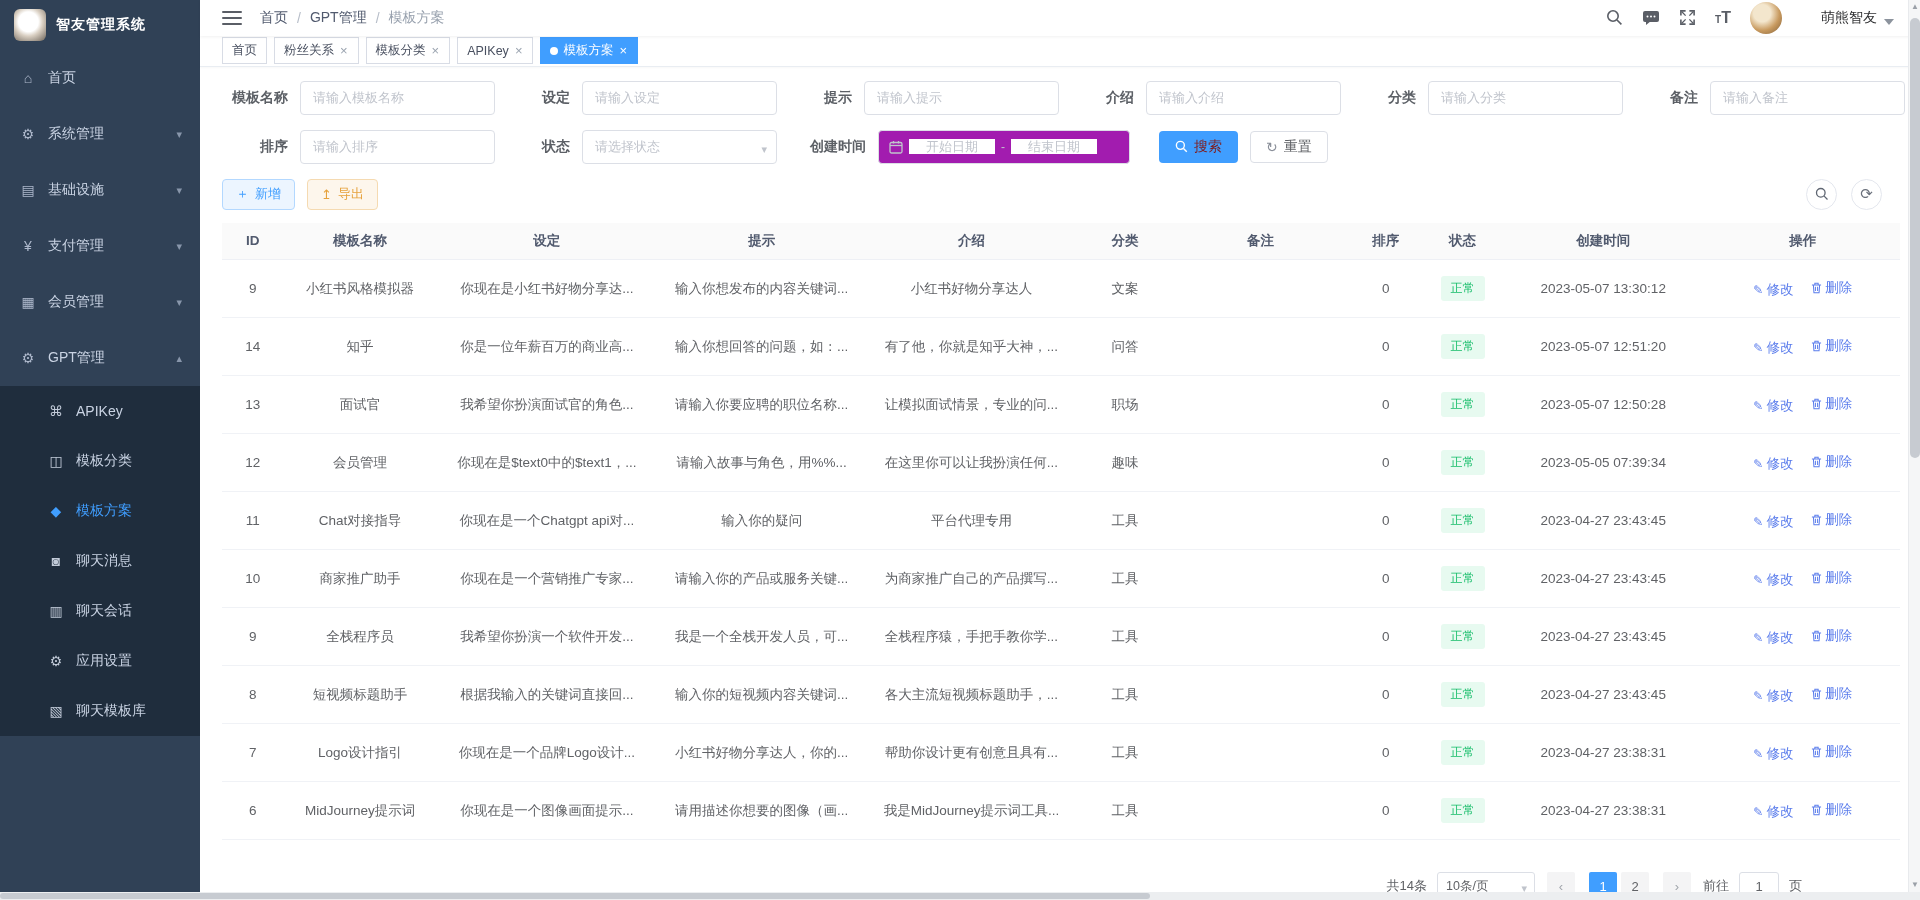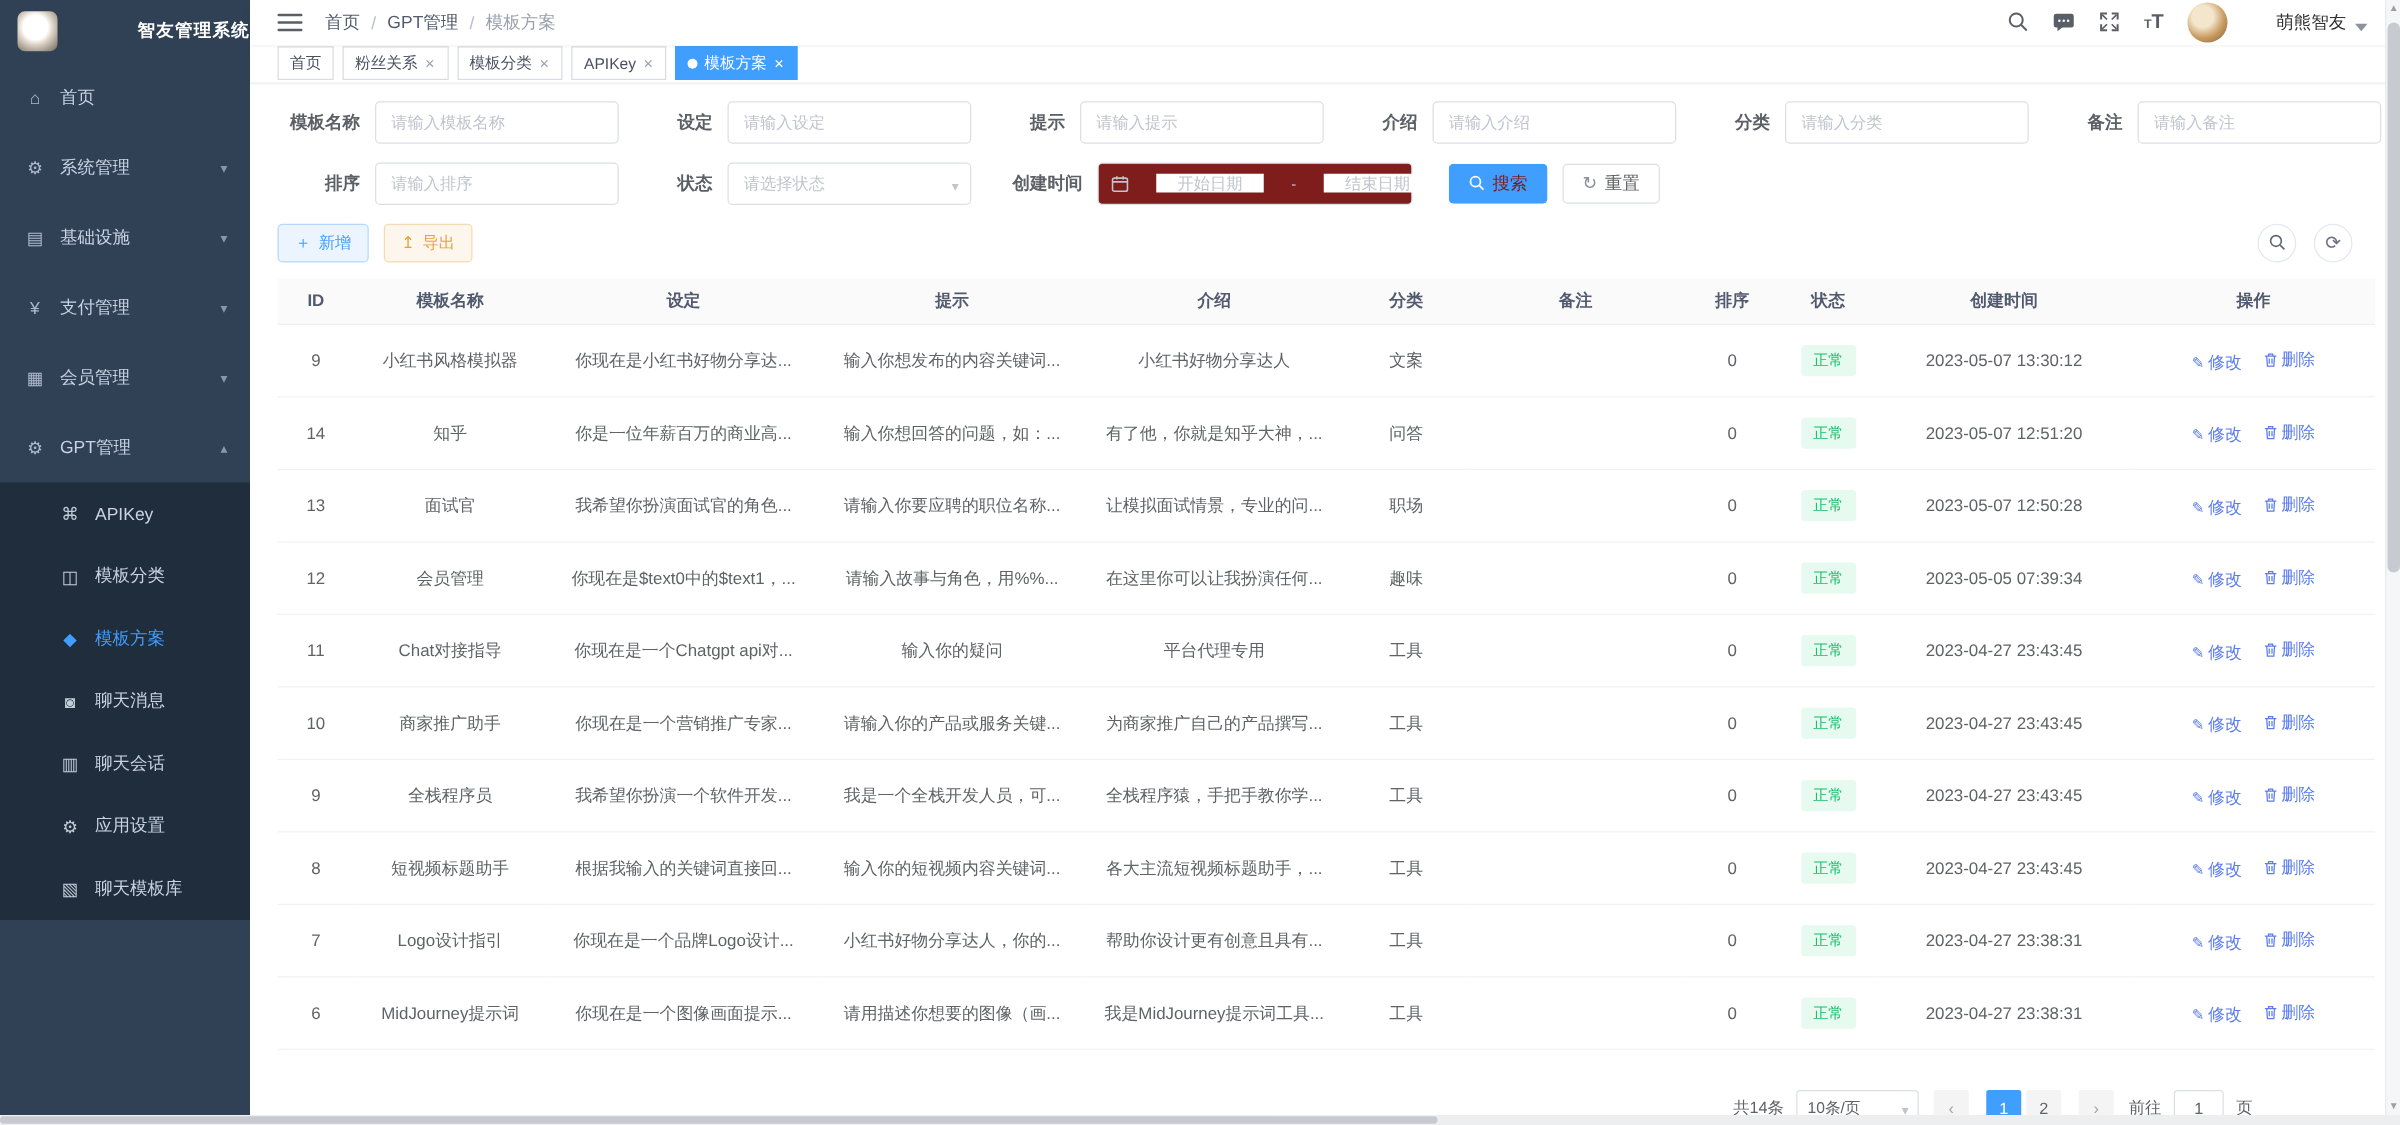--- a/index.html
+++ b/index.html
@@ -2,21 +2,21 @@
 <html style="--accent: #409eff; --warning: #e6a23c; --link: #5a7cec; --status-normal-bg: #e7faf0; --status-normal-text: #19be6b; --sidebar-bg: #304156; --submenu-bg: #1f2d3d;"><head>
 <meta charset="utf-8">
 <style>
   * { margin:0; padding:0; box-sizing:border-box; }
   html,body { width:1920px; height:900px; overflow:hidden; }
   body { font-family:"Liberation Sans","DejaVu Sans",sans-serif; font-size:14px; background:#fff; color:#606266; }
   .page { position:relative; width:1920px; height:900px; display:flex; overflow:hidden; }
 
   
   .sidebar { width:200px; height:100%; background:var(--sidebar-bg,#304156); flex:0 0 200px; }
-  .logo { height:50px; display:flex; align-items:center; padding-left:14px;justify-content:space-between; }
+  .logo { height:50px; display:flex; align-items:center; padding-left:14px; }
   .logo-avatar { width:32px; height:32px; border-radius:6px; background:radial-gradient(circle at 45% 40%, #ffffff 0 38%, #d9cfc2 55%, #6b6258 100%); flex:0 0 32px; }
   .logo-title { color:#fff; font-weight:bold; font-size:14px; margin-left:10px; letter-spacing:1px; }
   .menu-item { height:56px; display:flex; align-items:center; padding:0 18px 0 20px; color:#c9d3e3; cursor:pointer; position:relative; font-size:14px; }
   .menu-item .mi-icon { width:16px; margin-right:12px; font-size:14px; color:#aeb9cc; text-align:center; }
   .menu-item .mi-label { flex:1; white-space:nowrap; }
   .menu-item .mi-arrow { font-size:11px; color:#8896ab; }
   .submenu { background:var(--submenu-bg,#1f2d3d); }
   .menu-item.sub { height:50px; padding-left:48px; }
   .menu-item.sub .mi-icon { color:#c2cbd9; }
   .menu-item.active, .menu-item.active .mi-icon { color:var(--accent,#409eff); }
@@ -51,21 +51,21 @@
   .content { flex:1; background:#fff; padding:14px 20px 0 22px; min-width:0; }
   .filter-row { display:flex; align-items:center; margin-bottom:15px; }
   .field { display:flex; align-items:center; margin-right:9px; }
   .f-label { width:78px; text-align:right; padding-right:12px; color:#5c6066; font-weight:600; font-size:14px; flex:0 0 78px; white-space:nowrap; }
   .f-label.wide { width:92px; flex-basis:92px; }
   .f-input { width:195px; height:34px; border:1px solid #dcdfe6; border-radius:4px; padding:0 12px; font-size:13px; color:#606266; outline:none; background:#fff; font-family:inherit; }
   .f-input::placeholder { color:#c0c4cc; }
   .select-wrap { position:relative; width:195px; }
   .select-wrap .f-input { width:100%; padding-right:8px; }
   .select-caret { position:absolute; right:10px; top:13px; font-size:11px; color:#c0c4cc; pointer-events:none; }
-  .daterange { width:252px; height:34px; border:1px solid #dcdfe6; border-radius:4px; display:flex; align-items:center; padding:16px 10px; gap:22px; background:#7f1d1d; }
+  .daterange { width:252px; height:34px; border:1px solid #dcdfe6; border-radius:4px; display:flex; align-items:center; padding:16px 10px; gap:6px; background:#a21caf; }
   .daterange svg { flex:0 0 14px; color:#c0c4cc; }
   .dr-input { border:none; outline:none; width:86px; font-size:13px; color:#606266; text-align:center; font-family:inherit; }
   .dr-input::placeholder { color:#c0c4cc; }
   .dr-sep { color:#c0c4cc; font-size:12px; }
   .btn { display:inline-flex; align-items:center; gap:6px; height:32px; padding:0 15px; border-radius:4px; font-size:14px; cursor:pointer; border:1px solid transparent; font-family:inherit; }
   .btn-search { background:var(--accent,#409eff); color:#7f1d1d; margin-left:20px; }
   .btn-reset { background:#fff; border-color:#dcdfe6; color:#606266; margin-left:12px; }
   .btn-reset .r-ico { font-size:14px; color:#8a8f99; }
 
   .toolbar { display:flex; align-items:center; margin-top:5px; }

